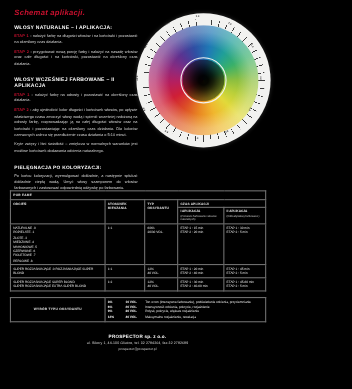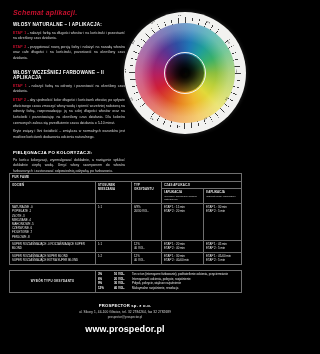--- a/index.html
+++ b/index.html
@@ -357,16 +357,15 @@
           </td>
         </tr>
       </tbody>
     </table>
   </div>
 
   <div class="footer">
     <div class="f-company">PROSPECTOR sp. z o.o.</div>
     <div class="f-addr">ul. Sikory 1, 44-100 Gliwice, tel. 32 2784264, fax 32 2782689</div>
     <div class="f-mail">prospector@prospector.pl</div>
-    <div class="f-web">www.prospedor.pl</div>
   </div>
 
 </div>
 
 </body></html>

